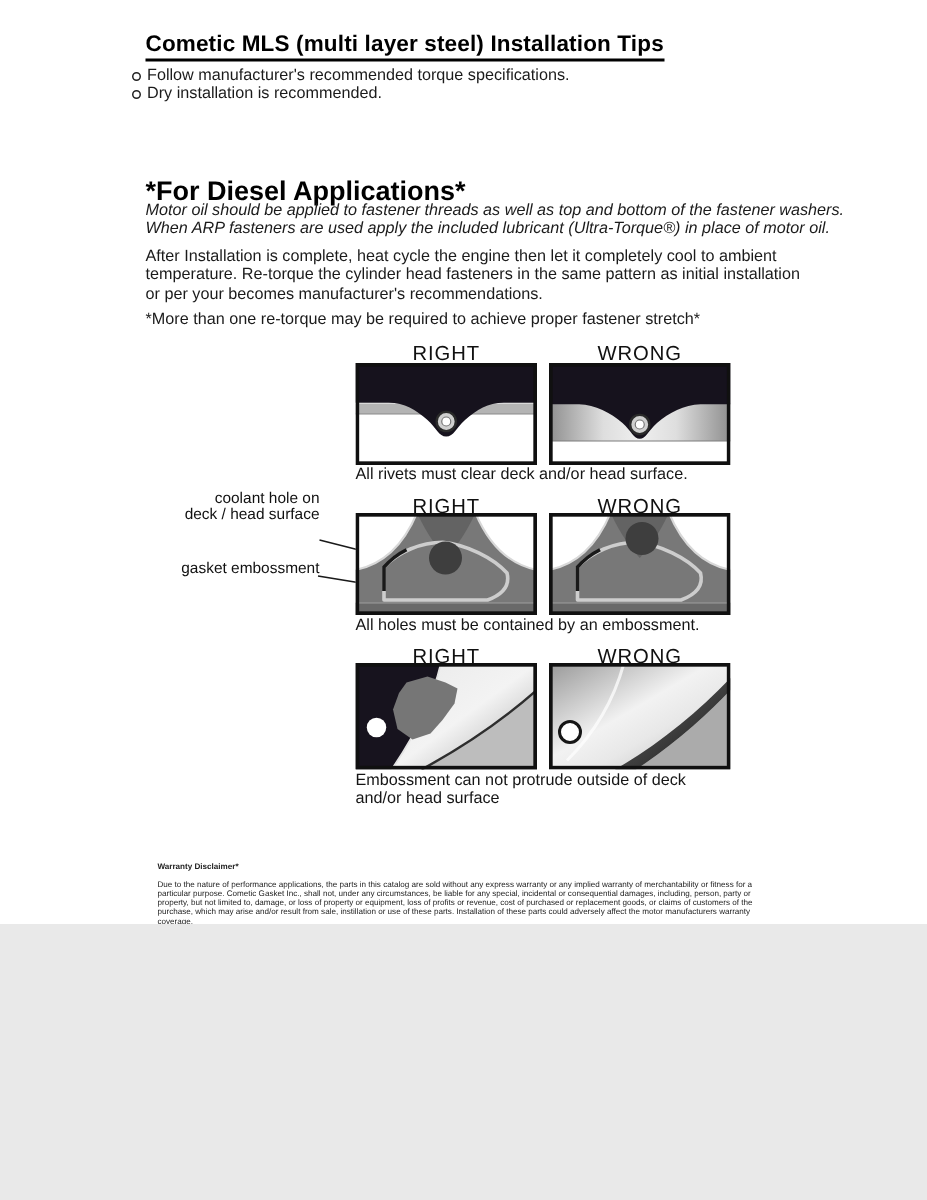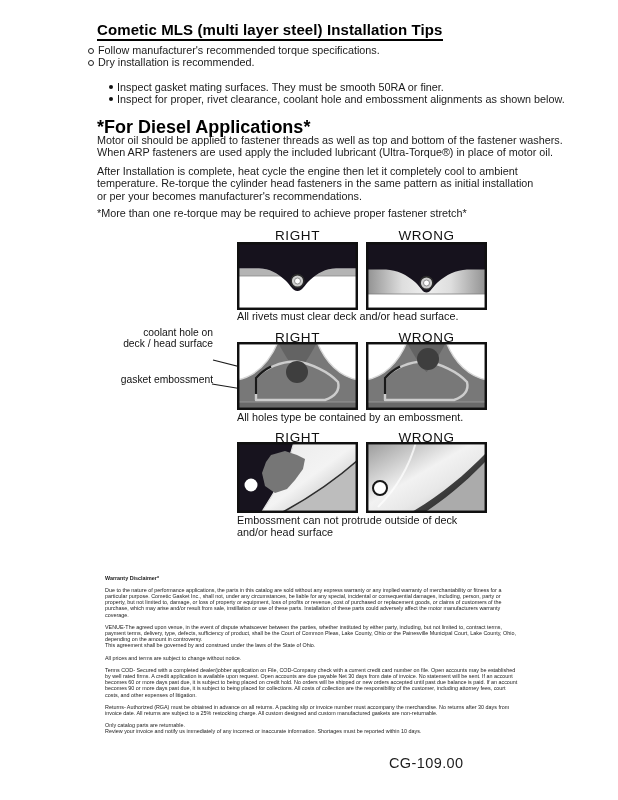--- a/index.html
+++ b/index.html
@@ -1,38 +1,38 @@
 <!DOCTYPE html>
 <html><head>
 <meta charset="utf-8">
 <style>
   html,body{margin:0;padding:0;background:#e9e9e9;}
   #page{
-    position:relative;width:618px;height:800px;background:#ffffff;
+    position:relative;width:618px;height:616px;background:#ffffff;
     font-family:"Liberation Sans","DejaVu Sans",sans-serif;color:#1b1b1b;
     overflow:hidden;
   }
   .abs{position:absolute;}
   
   .title{
     left:97px;top:21px;font-size:15px;font-weight:bold;color:#000;
     border-bottom:2px solid #000;padding-bottom:1px;letter-spacing:.1px;
   }
   
   .bullets{left:88px;top:44px;font-size:10.8px;line-height:12.3px;}
   .subbullets{left:109px;top:81px;font-size:10.8px;line-height:12.3px;}
   .b-row{display:flex;align-items:flex-start;}
   .b-circ{flex:0 0 auto;width:4px;height:4px;border:1px solid #222;border-radius:50%;
           margin:3.6px 4px 0 0;}
   .b-dot{flex:0 0 auto;width:4px;height:4px;background:#111;border-radius:50%;
          margin:3.8px 4px 0 0;}
   
   .h2{left:97px;top:117px;font-size:18px;font-weight:bold;color:#000;}
   .para{font-size:10.8px;line-height:12.4px;}
-  .p1{left:97px;top:134px;}
+  .p1{left:97px;top:134px;font-style:italic;}
   .p2{left:97px;top:165px;}
   .note{left:97px;top:207px;font-size:10.8px;}
   
   .dg-h{width:121px;text-align:center;font-size:13.5px;letter-spacing:.6px;
         font-weight:500;color:#111;}
   .cap{font-size:10.8px;line-height:11.5px;color:#161616;}
   .callout{width:113px;text-align:right;font-size:10.3px;line-height:10.8px;color:#111;}
   svg{display:block;}
   
   .fine{left:105px;top:575px;width:414px;font-size:5.4px;line-height:6.2px;color:#222;}
@@ -51,30 +51,20 @@
   <div class="abs bullets">
     <div class="b-row">
       <span class="b-circ"></span>
       <span>Follow manufacturer's recommended torque specifications.</span>
     </div>
     <div class="b-row">
       <span class="b-circ"></span>
       <span>Dry installation is recommended.</span>
     </div>
   </div>
-  <div class="abs subbullets">
-    <div class="b-row">
-      <span class="b-dot"></span>
-      <span>Inspect gasket mating surfaces.  They must be smooth 50RA or finer.</span>
-    </div>
-    <div class="b-row">
-      <span class="b-dot"></span>
-      <span>Inspect for proper, rivet clearance, coolant hole and embossment alignments as shown below.</span>
-    </div>
-  </div>
 
   <div class="abs h2">*For Diesel Applications*</div>
   <div class="abs para p1">
     <div>Motor oil should be applied to fastener threads as well as top and bottom of the fastener washers.</div>
     <div>When ARP fasteners are used apply the included lubricant (Ultra-Torque®) in place of motor oil.</div>
   </div>
   <div class="abs para p2">
     <div>After Installation is complete, heat cycle the engine then let it completely cool to ambient</div>
     <div>temperature. Re-torque the cylinder head fasteners in the same pattern as initial installation</div>
     <div>or per your becomes manufacturer's recommendations.</div>
@@ -152,21 +142,21 @@
     <path d="M80,0 C88,19 101,34 121,38" fill="none" stroke="#d8d8d8" stroke-width="1.4"></path>
     <path d="M41,0 L80,0 C73,15 65,25 60.5,30 C56,25 48,15 41,0 Z" fill="#636363"></path>
     <path d="M19,58 L19,36 C28,26 44,19.5 58,19.5 C74,21 92,30 101,40 C103,48 99,54 88,58 Z" fill="none" stroke="#cdcdcd" stroke-width="2.4" stroke-linejoin="round"></path>
     <path d="M19,52 L19,36 C23,31.5 28,27.5 34,24.5" fill="none" stroke="#191919" stroke-width="2.4"></path>
     <circle cx="62" cy="17" r="11" fill="#3e3e3e"></circle>
     <rect x="0" y="60" width="121" height="8" fill="#696969"></rect>
     <line x1="0" y1="60" x2="121" y2="60" stroke="#9e9e9e" stroke-width="0.8"></line>
     <rect x="1.2" y="1.2" width="118.6" height="65.6" fill="none" stroke="#101010" stroke-width="2.5"></rect>
   </svg>
 
-  <div class="abs cap" style="left:237px;top:412px;">All holes type be contained by an embossment.</div>
+  <div class="abs cap" style="left:237px;top:412px;">All holes must be contained by an embossment.</div>
 
   <div class="abs dg-h" style="left:237px;top:430px;">RIGHT</div>
   <div class="abs dg-h" style="left:366px;top:430px;">WRONG</div>
 
   <svg class="abs" style="left:237px;top:442px;" width="121" height="71" viewBox="0 0 121 71">
     <defs>
       <linearGradient id="bandR" x1="0" y1="0" x2="1" y2="1">
         <stop offset="0" stop-color="#e9e9e9"></stop>
           <stop offset="0.5" stop-color="#f3f3f3"></stop>
         <stop offset="1" stop-color="#a8a8a8"></stop>

